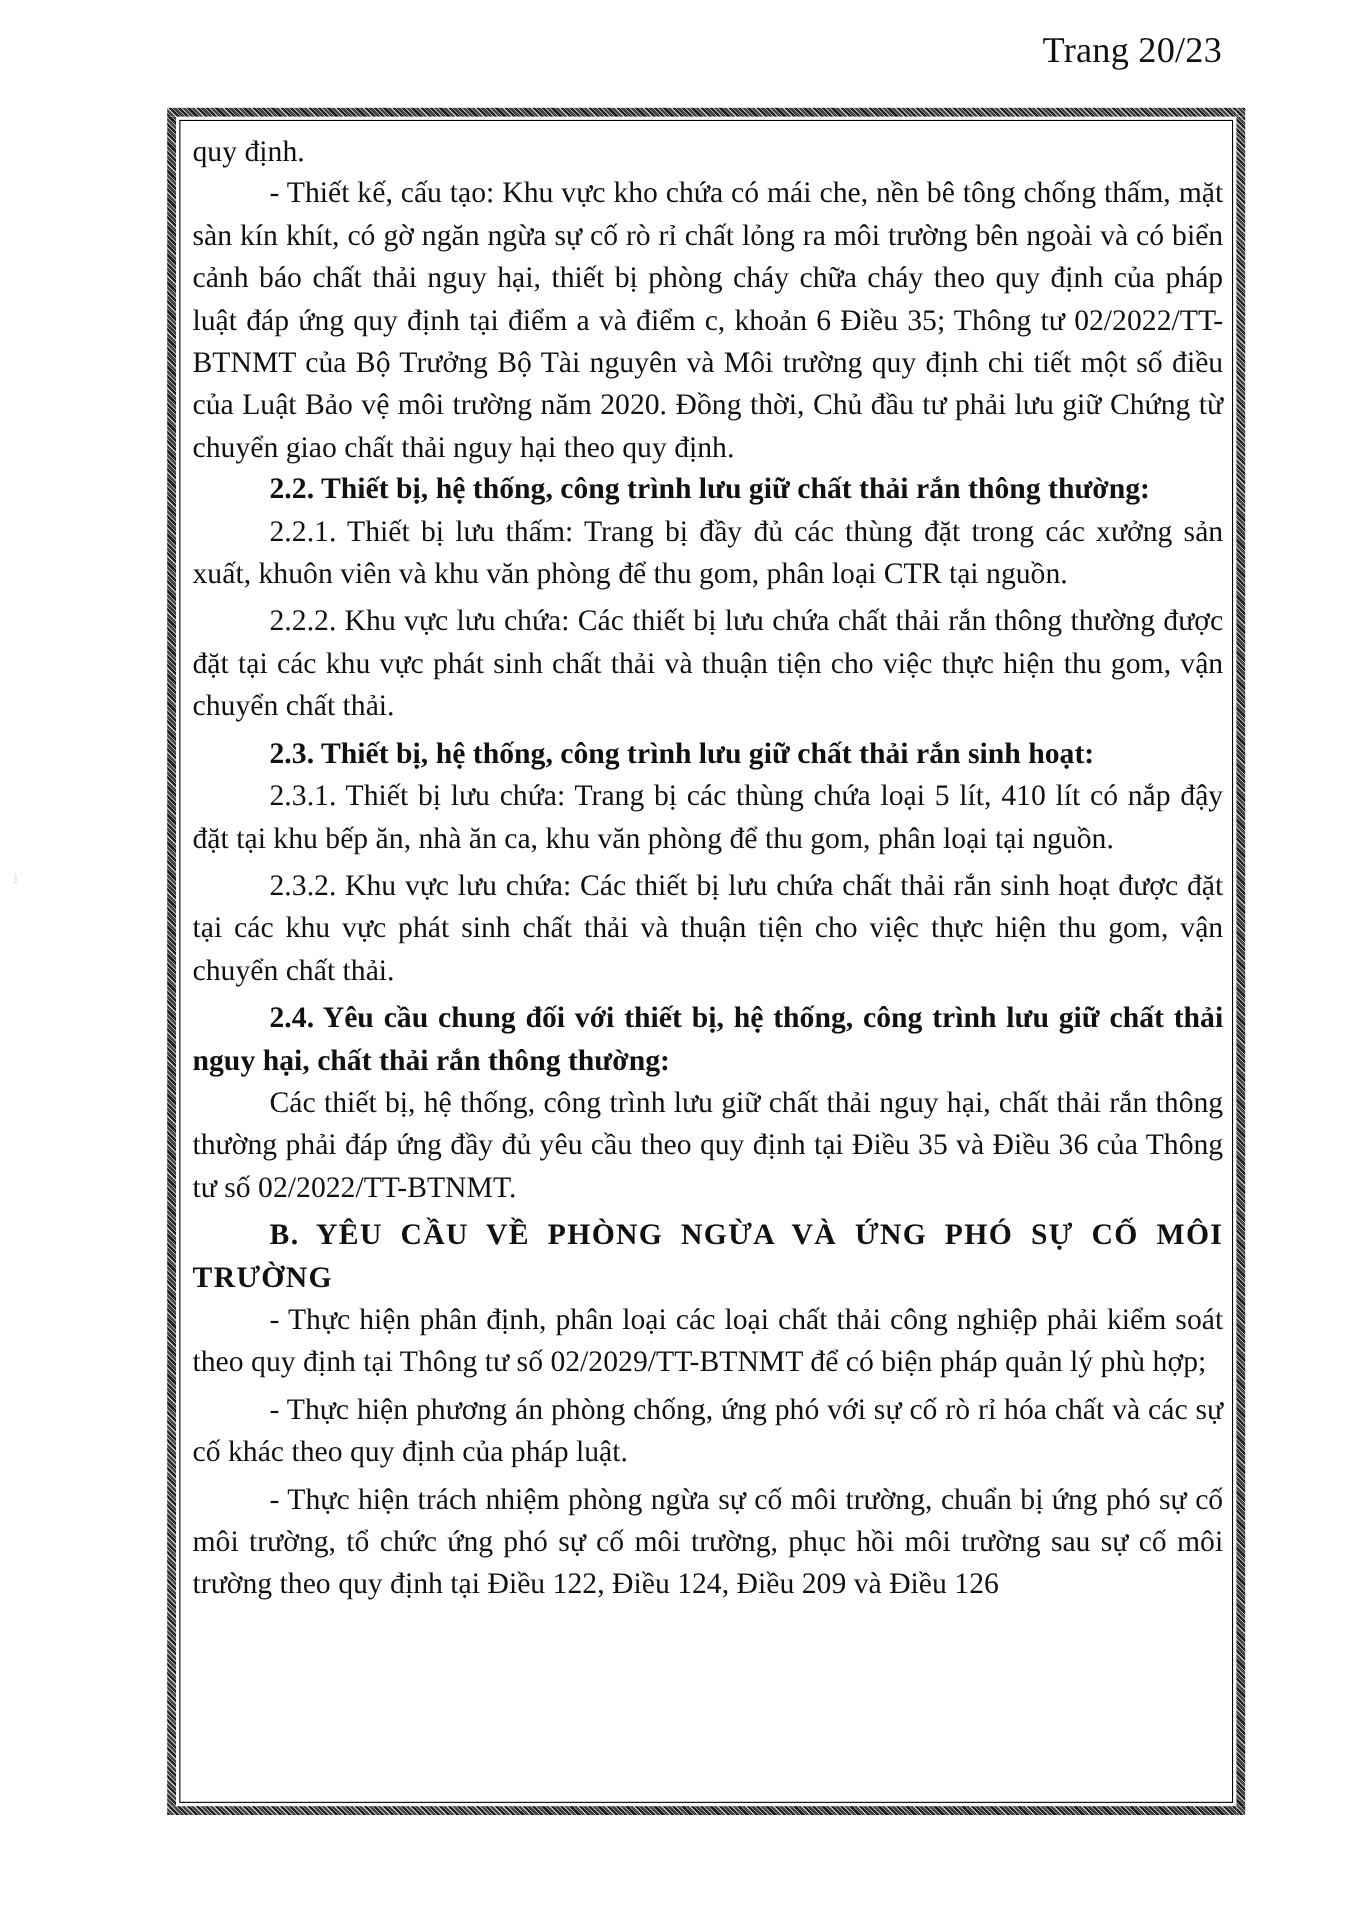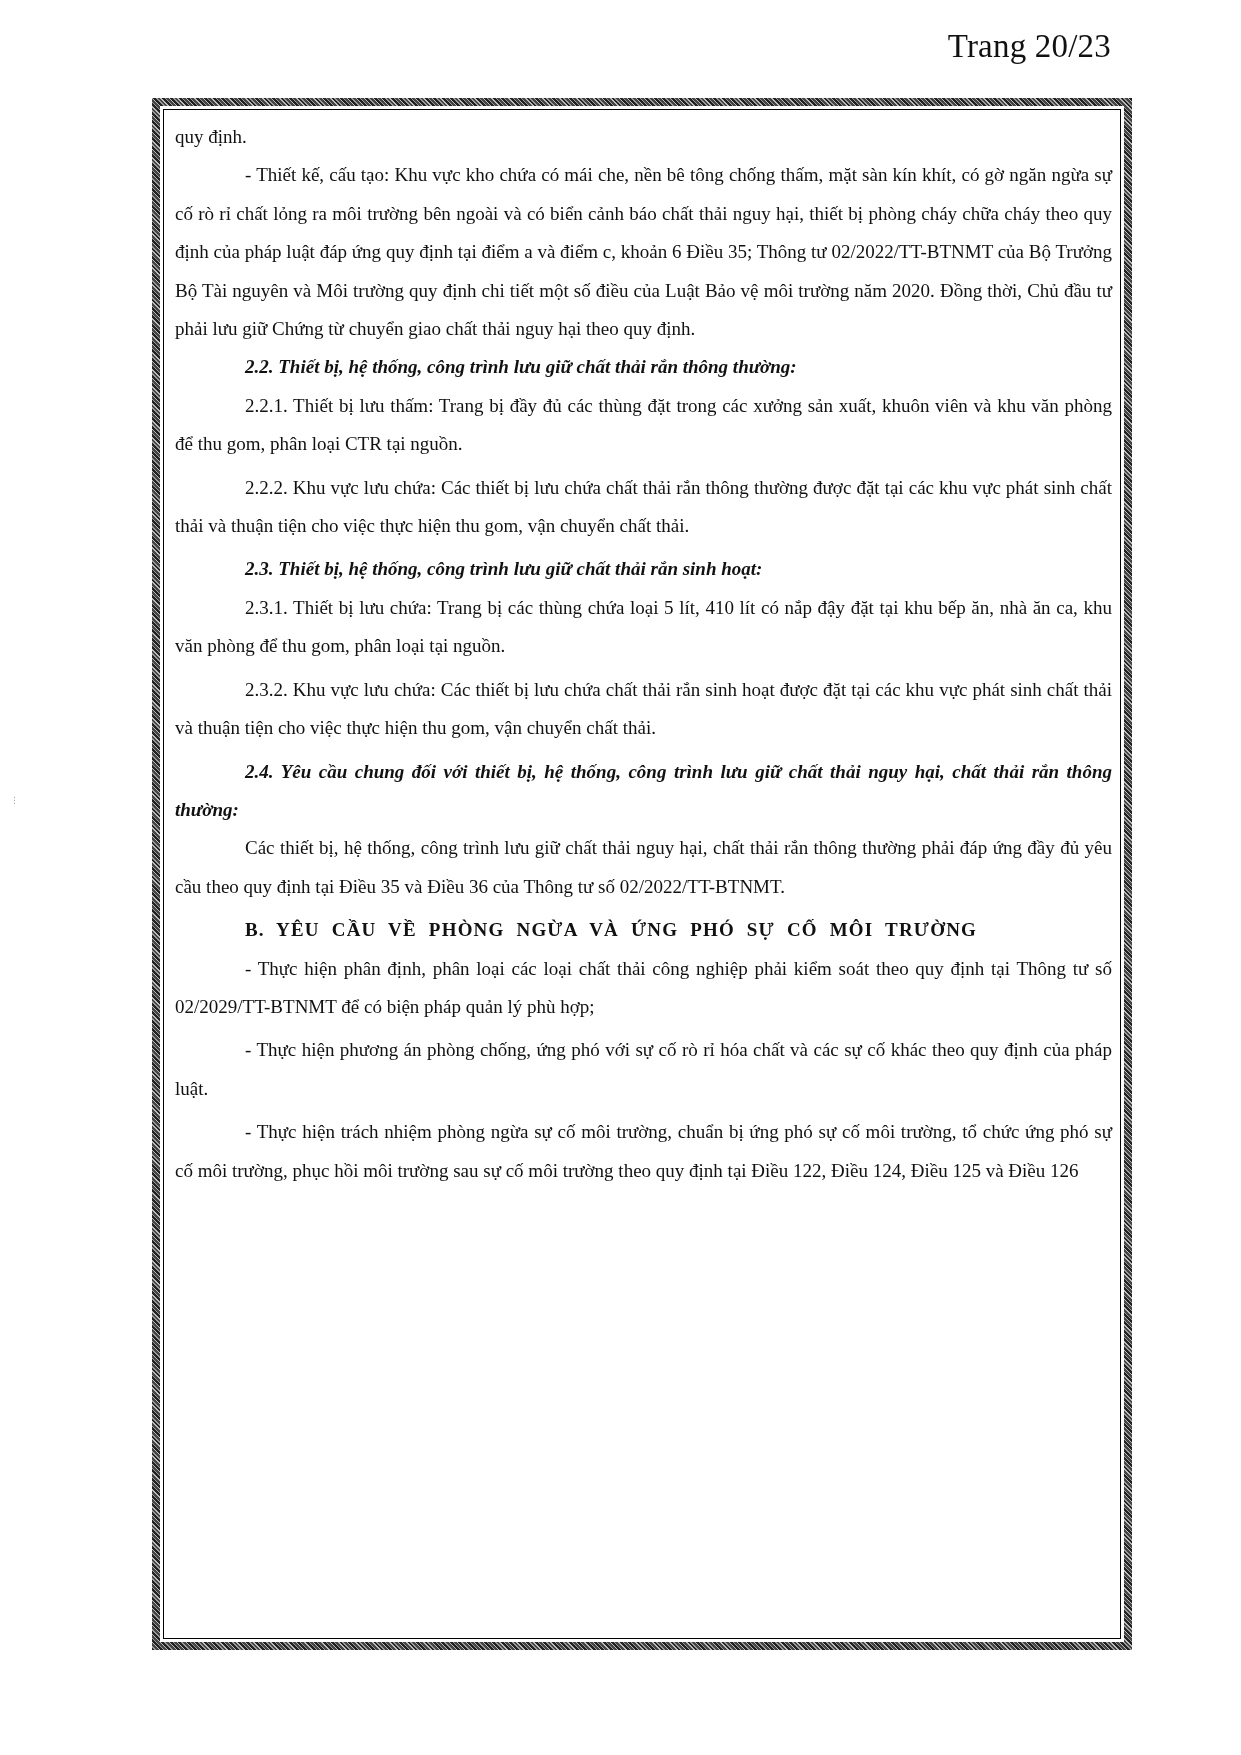--- a/index.html
+++ b/index.html
@@ -5,24 +5,24 @@
   html, body { margin: 0; padding: 0; background: #ffffff; }
   body { width: 1241px; height: 1755px; position: relative; overflow: hidden;
          font-family: "Liberation Serif", "DejaVu Serif", serif; color: #111; }
   .page-number { position: absolute; top: 28px; right: 130px; font-size: 33px; letter-spacing: 0.2px; }
   .frame { position: absolute; left: 152px; top: 98px; width: 980px; height: 1552px;
            border: 8px solid #555;
            border-image: repeating-linear-gradient(45deg,#222 0 2px,#999 2px 3px,#444 3px 5px,#bbb 5px 6px) 8;
            box-sizing: border-box; }
   .frame-inner { position: absolute; left: 3px; top: 3px; right: 3px; bottom: 3px;
                  border: 1.5px solid #000; }
-  .content { position: absolute; left: 175px; top: 118px; width: 937px; font-size: 19px; line-height: 38.4px; text-align: justify; }
+  .content { position: absolute; left: 175px; top: 118px; width: 937px; font-size: 27px; line-height: 38.4px; text-align: justify; }
   .content p { margin: 0; }
   .indent { text-indent: 70px; }
-  .heading-it { font-weight: bold; font-style: italic; }
+  .heading-it { font-weight: bold; }
   .heading-b { font-weight: bold; letter-spacing: 1.2px; word-spacing: 6px; }
   .gap { margin-top: 5px !important; }
   .margin-mark { position: absolute; color: #aaa; font-size: 9px; font-family: "DejaVu Sans", sans-serif; }
 </style>
 </head>
 <body>
 
 <div class="page-number">Trang 20/23</div>
 
 <div class="frame">
@@ -38,14 +38,14 @@
   <p class="indent">2.2.1. Thiết bị lưu thấm: Trang bị đầy đủ các thùng đặt trong các xưởng sản xuất, khuôn viên và khu văn phòng để thu gom, phân loại CTR tại nguồn.</p>
   <p class="indent gap">2.2.2. Khu vực lưu chứa: Các thiết bị lưu chứa chất thải rắn thông thường được đặt tại các khu vực phát sinh chất thải và thuận tiện cho việc thực hiện thu gom, vận chuyển chất thải.</p>
   <p class="indent heading-it gap">2.3. Thiết bị, hệ thống, công trình lưu giữ chất thải rắn sinh hoạt:</p>
   <p class="indent">2.3.1. Thiết bị lưu chứa: Trang bị các thùng chứa loại 5 lít, 410 lít có nắp đậy đặt tại khu bếp ăn, nhà ăn ca, khu văn phòng để thu gom, phân loại tại nguồn.</p>
   <p class="indent gap">2.3.2. Khu vực lưu chứa: Các thiết bị lưu chứa chất thải rắn sinh hoạt được đặt tại các khu vực phát sinh chất thải và thuận tiện cho việc thực hiện thu gom, vận chuyển chất thải.</p>
   <p class="indent heading-it gap">2.4. Yêu cầu chung đối với thiết bị, hệ thống, công trình lưu giữ chất thải nguy hại, chất thải rắn thông thường:</p>
   <p class="indent">Các thiết bị, hệ thống, công trình lưu giữ chất thải nguy hại, chất thải rắn thông thường phải đáp ứng đầy đủ yêu cầu theo quy định tại Điều 35 và Điều 36 của Thông tư số 02/2022/TT-BTNMT.</p>
   <p class="indent heading-b gap">B. YÊU CẦU VỀ PHÒNG NGỪA VÀ ỨNG PHÓ SỰ CỐ MÔI TRƯỜNG</p>
   <p class="indent">- Thực hiện phân định, phân loại các loại chất thải công nghiệp phải kiểm soát theo quy định tại Thông tư số 02/2029/TT-BTNMT để có biện pháp quản lý phù hợp;</p>
   <p class="indent gap">- Thực hiện phương án phòng chống, ứng phó với sự cố rò rỉ hóa chất và các sự cố khác theo quy định của pháp luật.</p>
-  <p class="indent gap">- Thực hiện trách nhiệm phòng ngừa sự cố môi trường, chuẩn bị ứng phó sự cố môi trường, tổ chức ứng phó sự cố môi trường, phục hồi môi trường sau sự cố môi trường theo quy định tại Điều 122, Điều 124, Điều 125 và Điều 126</p>
+  <p class="indent gap">- Thực hiện trách nhiệm phòng ngừa sự cố môi trường, chuẩn bị ứng phó sự cố môi trường, tổ chức ứng phó sự cố môi trường, phục hồi môi trường sau sự cố môi trường theo quy định tại Điều 122, Điều 124, Điều 209 và Điều 126</p>
 </div>
 
 </body></html>

